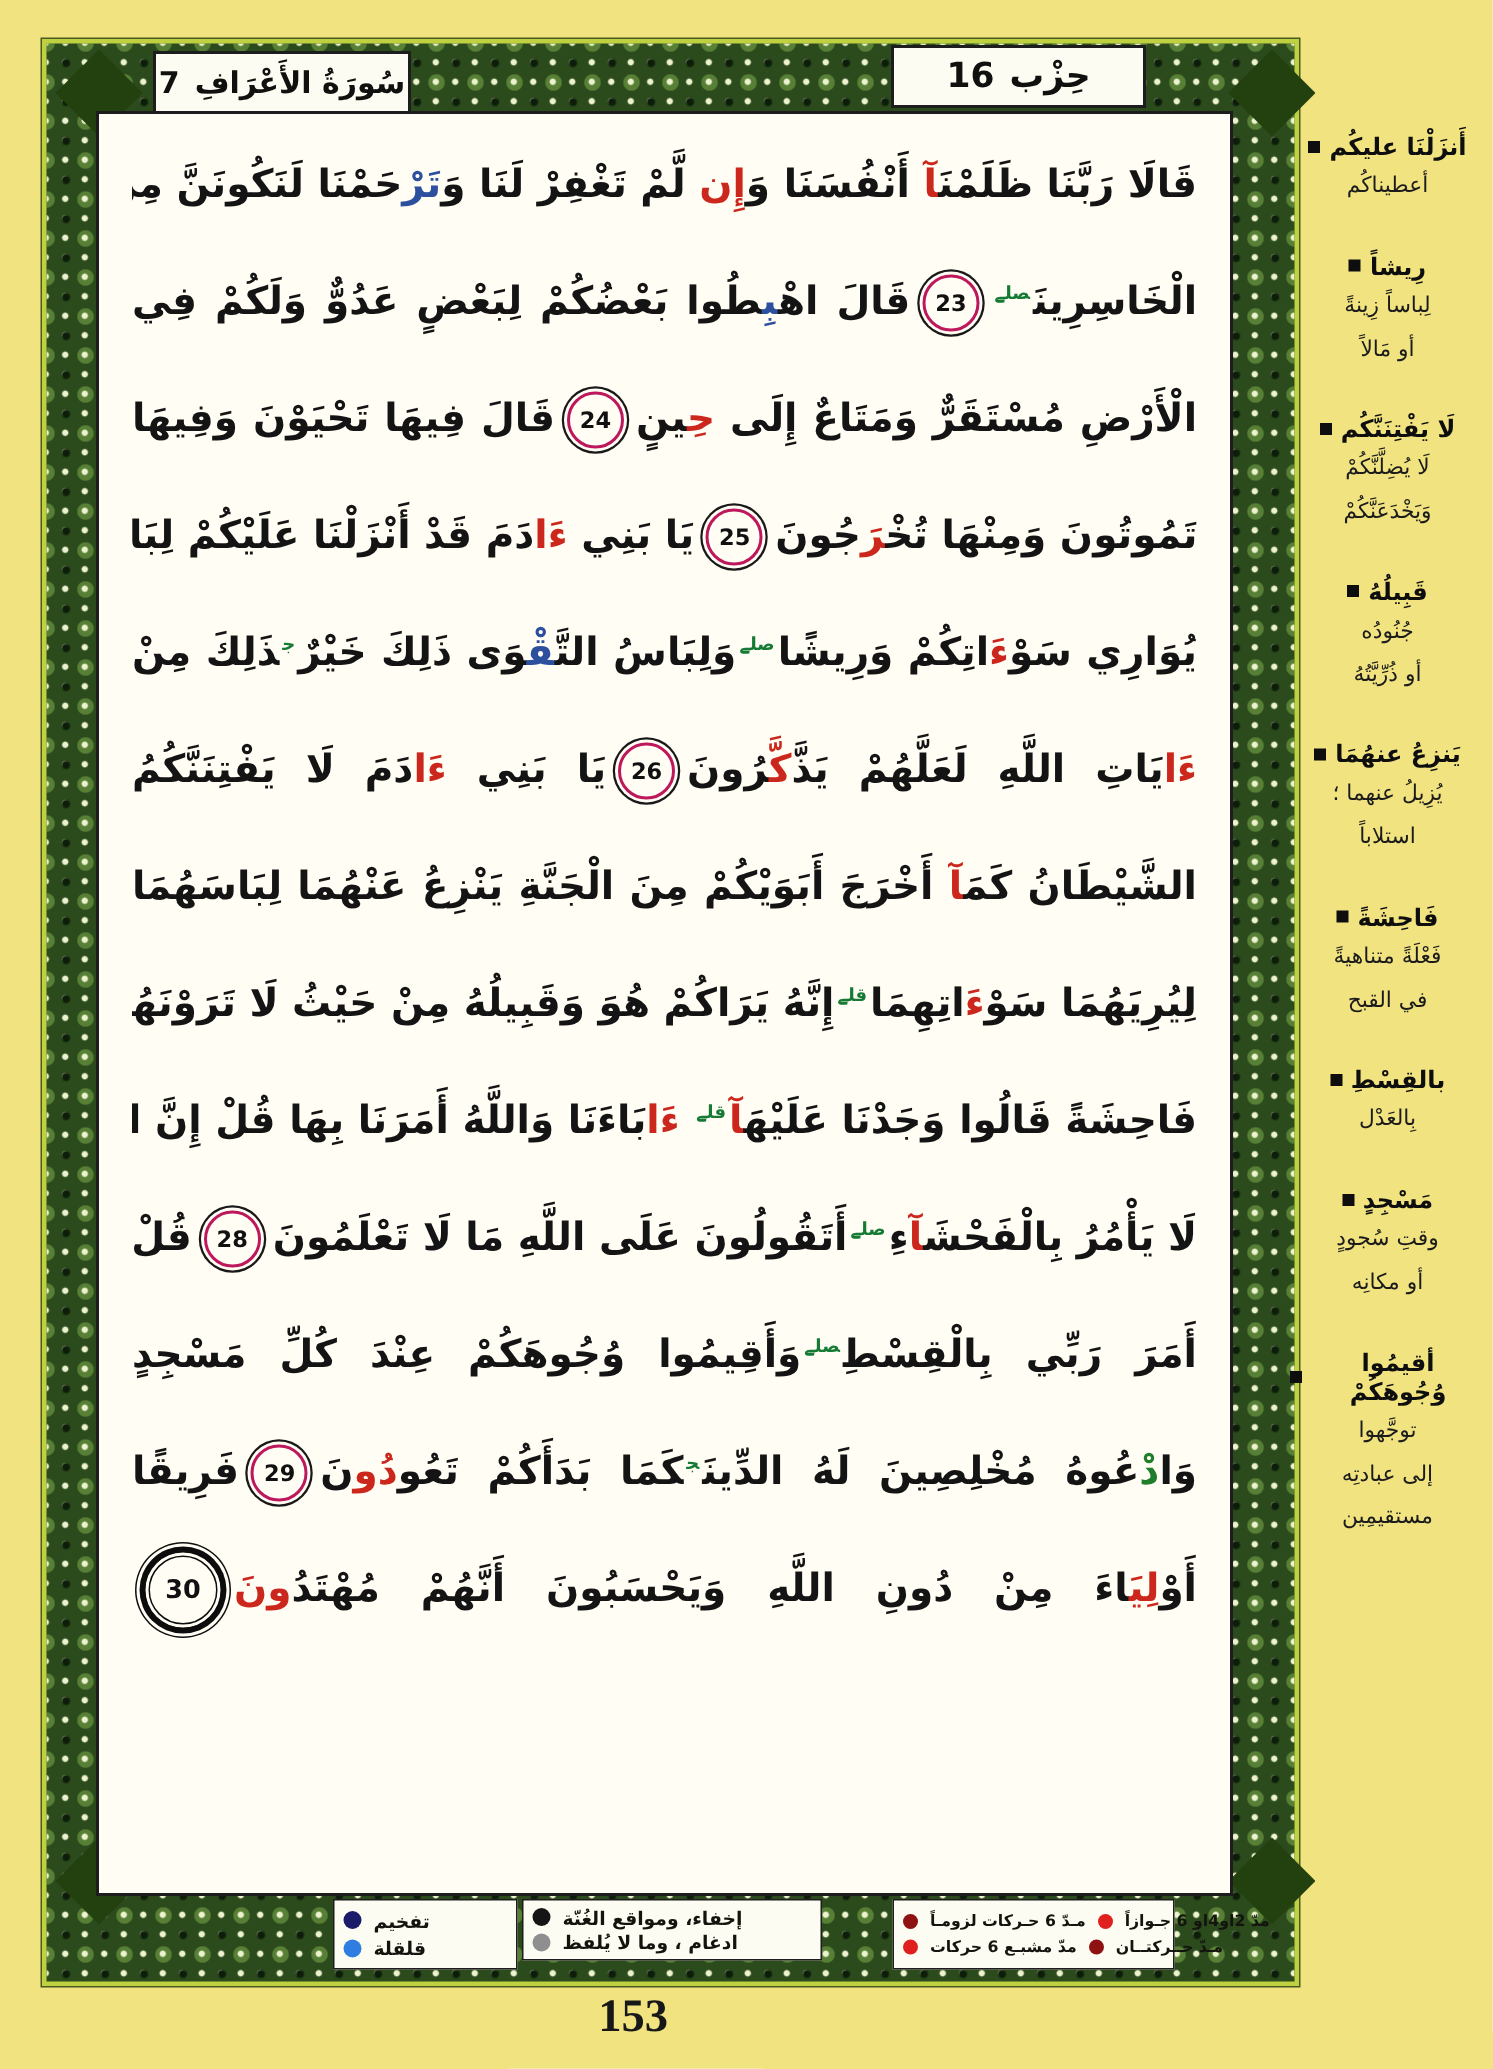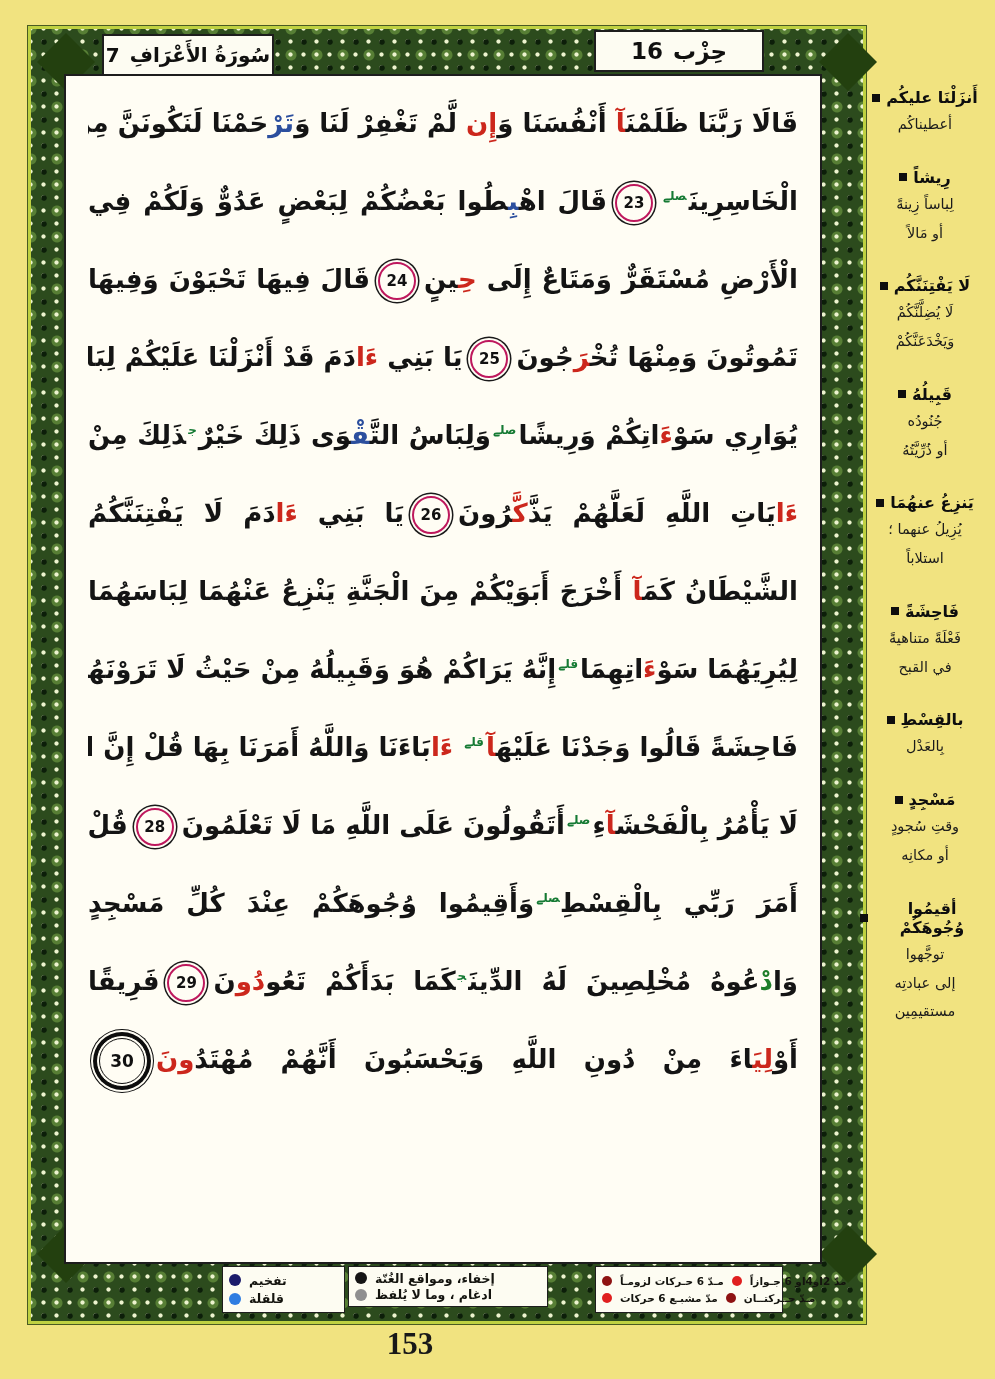--- a/index.html
+++ b/index.html
@@ -108,21 +108,21 @@
   .lg-c{left:556px;top:1266px;width:188px;height:47px;margin-left:39px;}
   .lg-row{display:flex;align-items:center;gap:8px;direction:ltr;}
   .lg-dot{width:12px;height:12px;border-radius:50%;flex:0 0 auto;}
   .lg-dot.sm{width:10px;height:10px;}
   .lg-label{
     font-size:12.5px;font-weight:700;color:#14140f;direction:rtl;white-space:nowrap;
   }
   .lg-c .lg-label{font-size:10.5px;}
   
   .page-number{
-    position:absolute;left:355px;top:1326px;width:110px;
+    position:absolute;left:367px;top:1326px;width:110px;
     text-align:center;font-family:"Liberation Serif", serif;
     font-size:31px;font-weight:700;color:#181818;
   }
 </style>
 </head>
 <body>
 
 <div class="page">
 
   <div class="frame">

